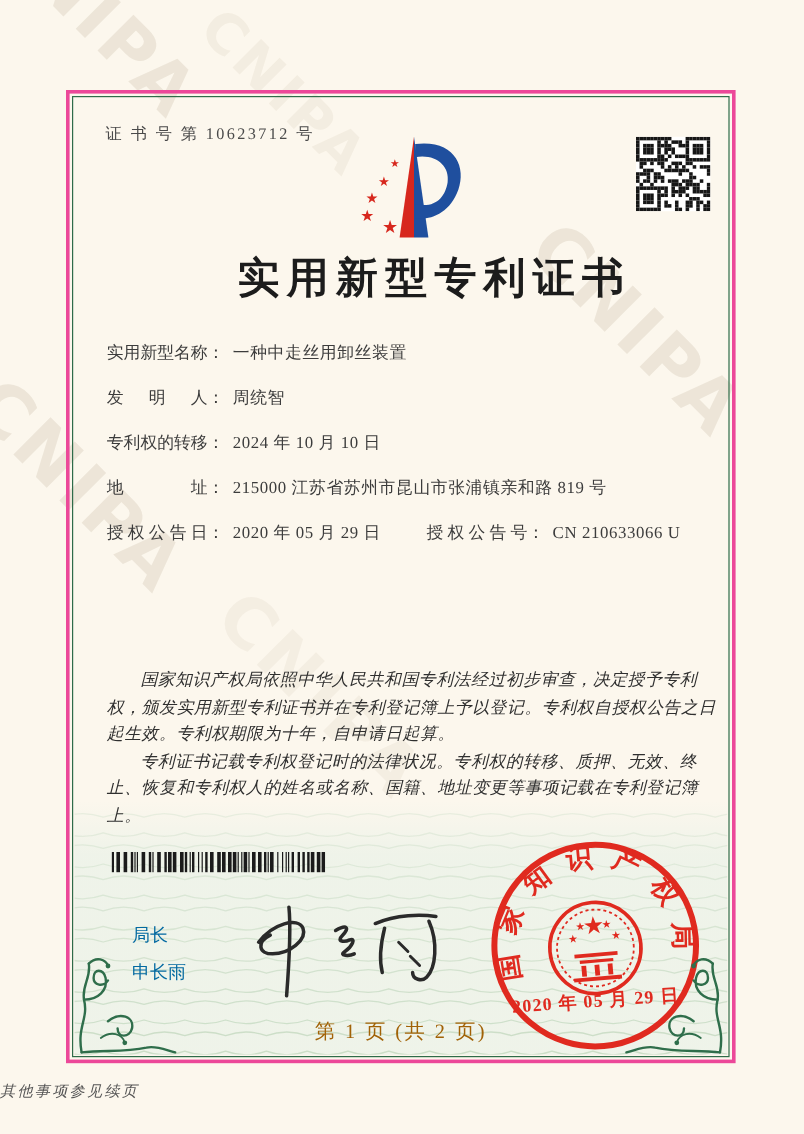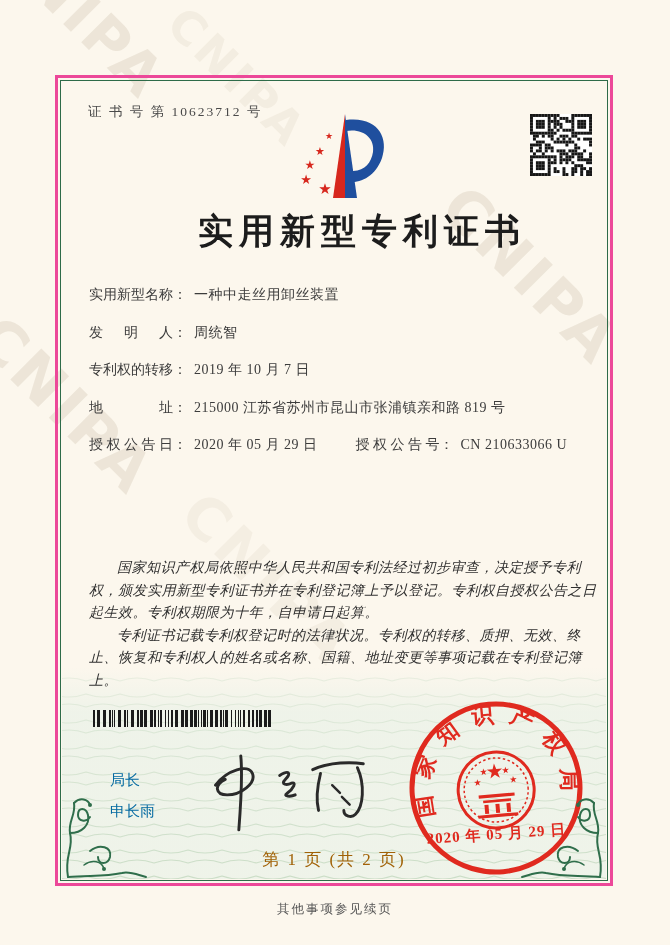--- a/index.html
+++ b/index.html
@@ -65,22 +65,22 @@
     font-weight:600;
   }
   .flourish{position:absolute;bottom:2px;}
   .flourish.bl{left:2px;}
   .flourish.br{right:2px;transform:scaleX(-1);}
   .page-info{
     position:absolute;left:0;bottom:12px;width:100%;text-align:center;
     font-size:17px;color:#a16207;letter-spacing:2px;
   }
   .continuation{
-    position:absolute;left:0;top:901px;width:100%;text-align:center;
-    font-size:12.5px;color:#555;letter-spacing:2px;
+    position:absolute;left:0;top:901px;width:100%;text-align:left;
+    font-size:12.5px;color:#555;font-style:italic;letter-spacing:2px;
   }
 </style>
 </head>
 <body>
 
 <div class="page">
 
   <div class="watermark" style="left:-28px;top:-22px;font-size:58px;">CNIPA</div>
   <div class="watermark" style="left:150px;top:50px;font-size:46px;color:rgba(196,184,163,0.16);">CNIPA</div>
   <div class="watermark" style="left:420px;top:240px;font-size:60px;">CNIPA</div>
@@ -372,21 +372,21 @@
     <div class="title">实用新型专利证书</div>
 
     <div class="fields">
       <div class="frow">
         <span class="flabel">实用新型名称</span><span class="fcolon">：</span><span class="fvalue">一种中走丝用卸丝装置</span>
       </div>
       <div class="frow">
         <span class="flabel">发明人</span><span class="fcolon">：</span><span class="fvalue">周统智</span>
       </div>
       <div class="frow">
-        <span class="flabel">专利权的转移</span><span class="fcolon">：</span><span class="fvalue">2019 年 10 月 7 日</span>
+        <span class="flabel">专利权的转移</span><span class="fcolon">：</span><span class="fvalue">2024 年 10 月 10 日</span>
       </div>
       <div class="frow">
         <span class="flabel">地址</span><span class="fcolon">：</span><span class="fvalue">215000  江苏省苏州市昆山市张浦镇亲和路 819 号</span>
       </div>
       <div class="frow">
         <span class="flabel">授权公告日</span><span class="fcolon">：</span><span class="fvalue">2020 年 05 月 29 日</span><span class="fpair2"><span class="flabel">授权公告号</span><span class="fcolon">：</span><span class="fvalue">CN 210633066 U</span></span>
       </div>
     </div>
 
     <div class="body-text">

